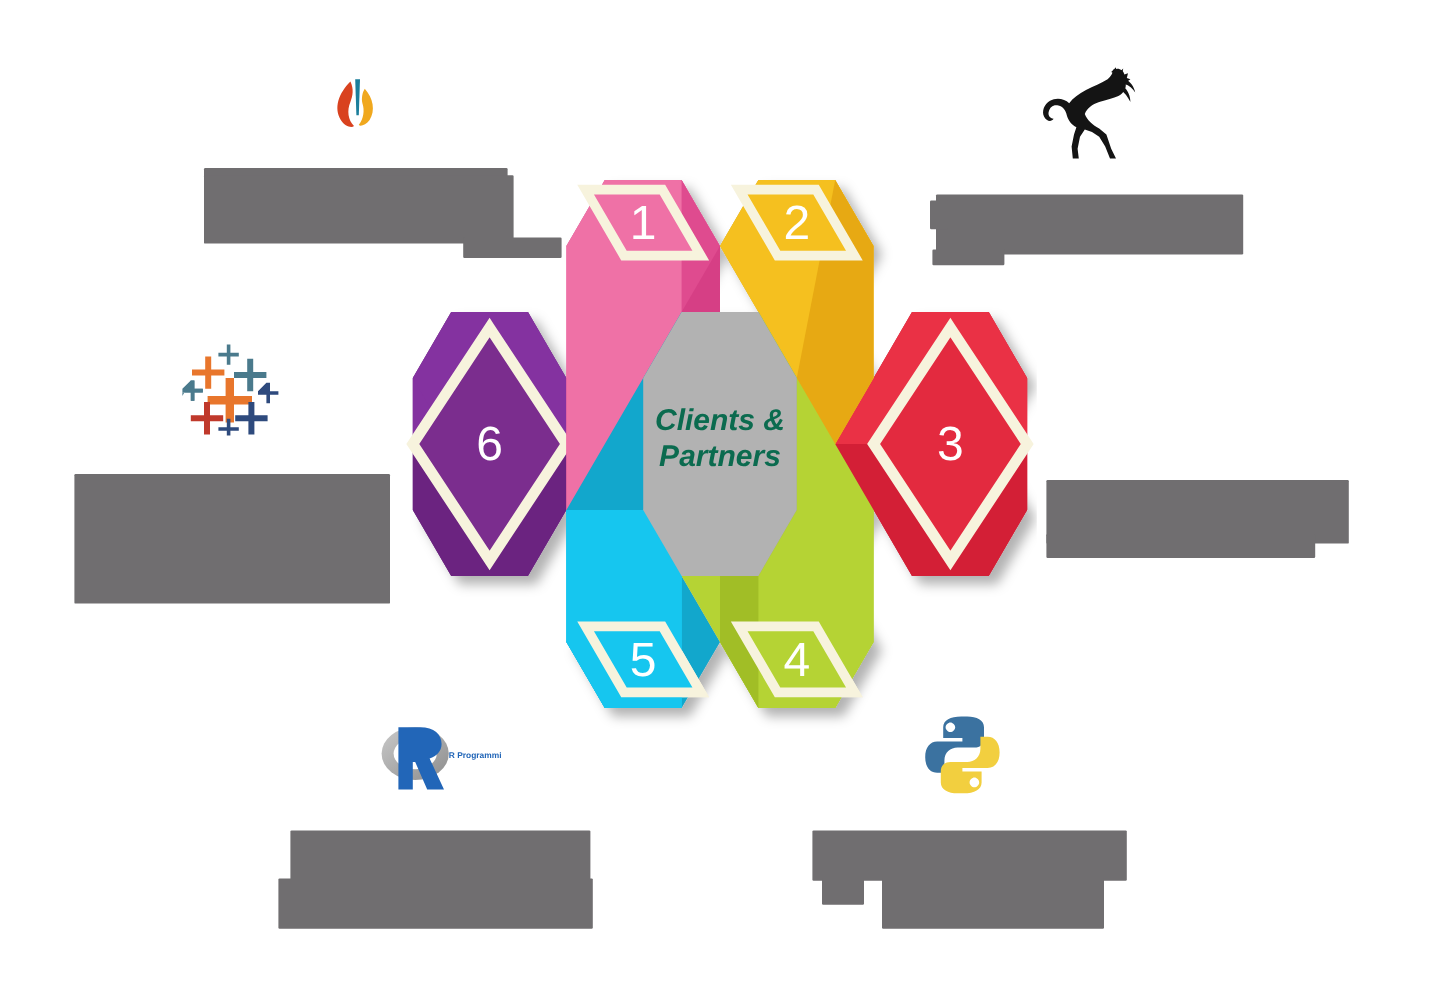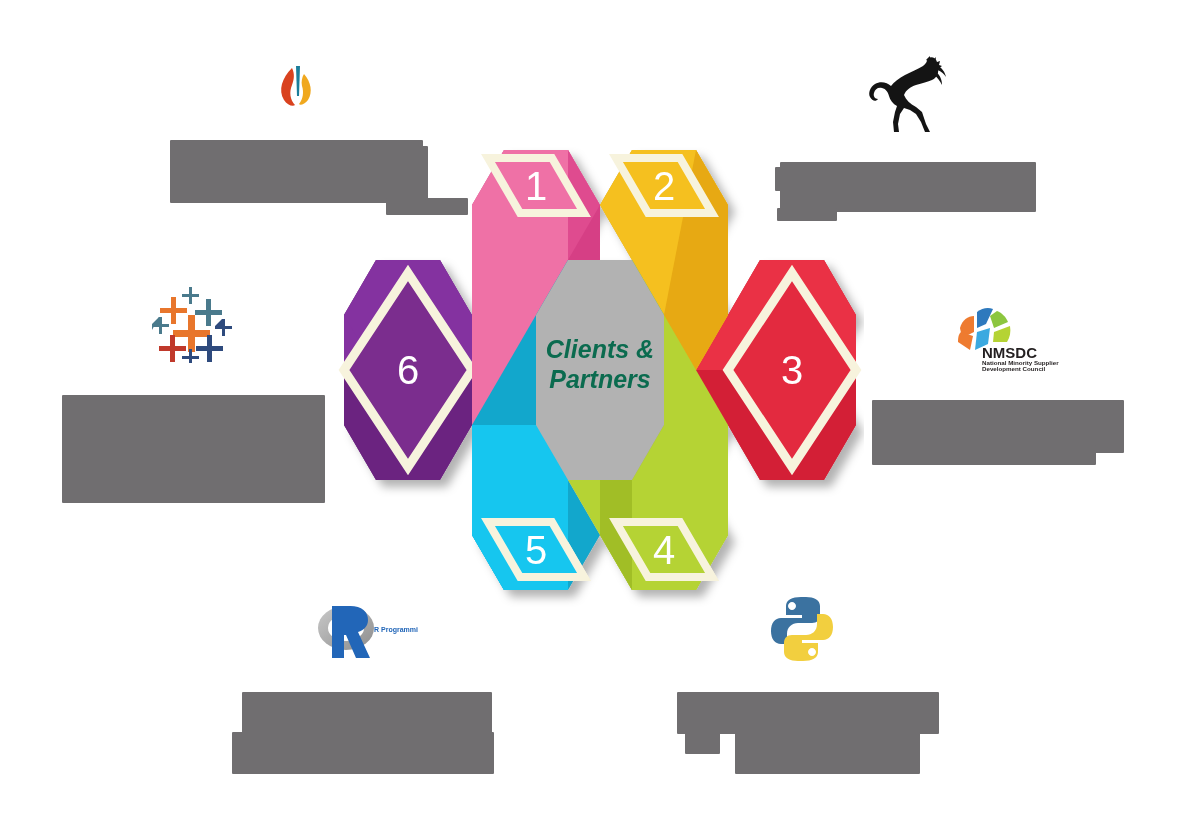--- a/index.html
+++ b/index.html
@@ -137,33 +137,20 @@
                C7 44, 9 47, 12 47 C10 50, 6 49, 4 45 C2 41, 4 35, 9 32
                C14 29, 21 30, 25 34 C28 30, 33 26, 39 23 C45 20, 52 17, 57 14
                C60 12, 61 9, 62 6 Z" fill="#141414"></path>
       <path d="M66 9 L70 5 L69 11 Z" fill="#141414"></path>
       <path d="M60 8 L64 4 L64 10 Z" fill="#141414"></path>
       <path d="M72 14 C76 16, 79 20, 80 25 C78 22, 75 19, 71 18 Z" fill="#141414"></path>
       <path d="M70 20 C74 23, 76 28, 76 33 C74 29, 71 25, 68 23 Z" fill="#141414"></path>
     </svg>
   </div>
 
-  <div class="logo" style="left:944px; top:304px; width:120px; height:68px;">
-    <svg viewBox="0 0 120 68" width="120" height="68">
-      <path d="M16 24 C18 16, 24 12, 30 12 L30 28 L18 34 Z" fill="#ee7b30"></path>
-      <path d="M14 38 C14 32, 15 30, 17 28 L29 32 L26 46 Z" fill="#ee7b30"></path>
-      <path d="M33 8 C38 4, 44 3, 49 5 L42 20 L33 24 Z" fill="#2e79bd"></path>
-      <path d="M33 28 L46 24 L44 40 L31 46 Z" fill="#3ba9e0"></path>
-      <path d="M53 7 C58 9, 62 13, 64 18 L50 24 L46 12 Z" fill="#8cc63f"></path>
-      <path d="M50 28 L66 22 C67 28, 66 33, 63 38 L49 38 Z" fill="#b5d334"></path>
-      <text x="38" y="54" font-family="Liberation Sans, sans-serif" font-size="15" font-weight="bold" fill="#231f20">NMSDC</text>
-      <text x="38" y="61" font-family="Liberation Sans, sans-serif" font-size="6.2" font-weight="bold" fill="#231f20">National Minority Supplier</text>
-      <text x="38" y="67" font-family="Liberation Sans, sans-serif" font-size="6.2" font-weight="bold" fill="#231f20">Development Council</text>
-    </svg>
-  </div>
 
   <div class="logo" style="left:308px; top:596px; width:110px; height:70px;">
     <svg viewBox="0 0 110 70" width="110" height="70">
       <defs>
         <linearGradient id="rgray" x1="0" y1="0" x2="1" y2="1">
           <stop offset="0%" stop-color="#c9c9c9"></stop>
           <stop offset="100%" stop-color="#8d8d8d"></stop>
         </linearGradient>
       </defs>
       <ellipse cx="38" cy="32" rx="28" ry="22" fill="url(#rgray)"></ellipse>

